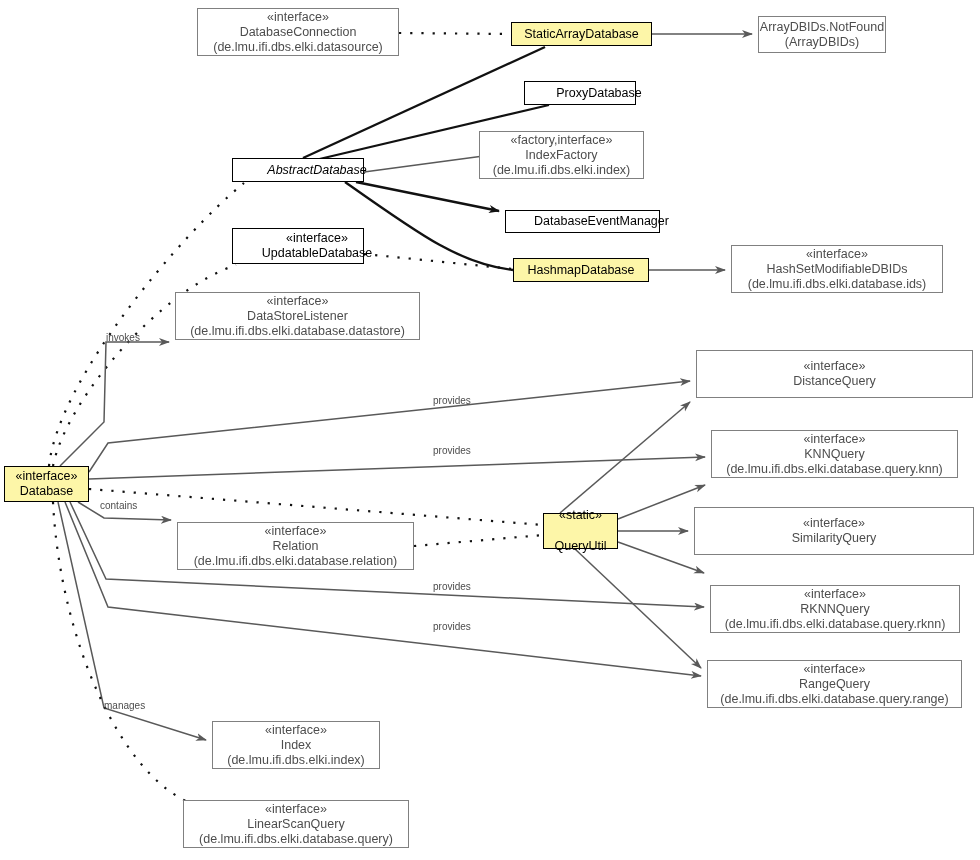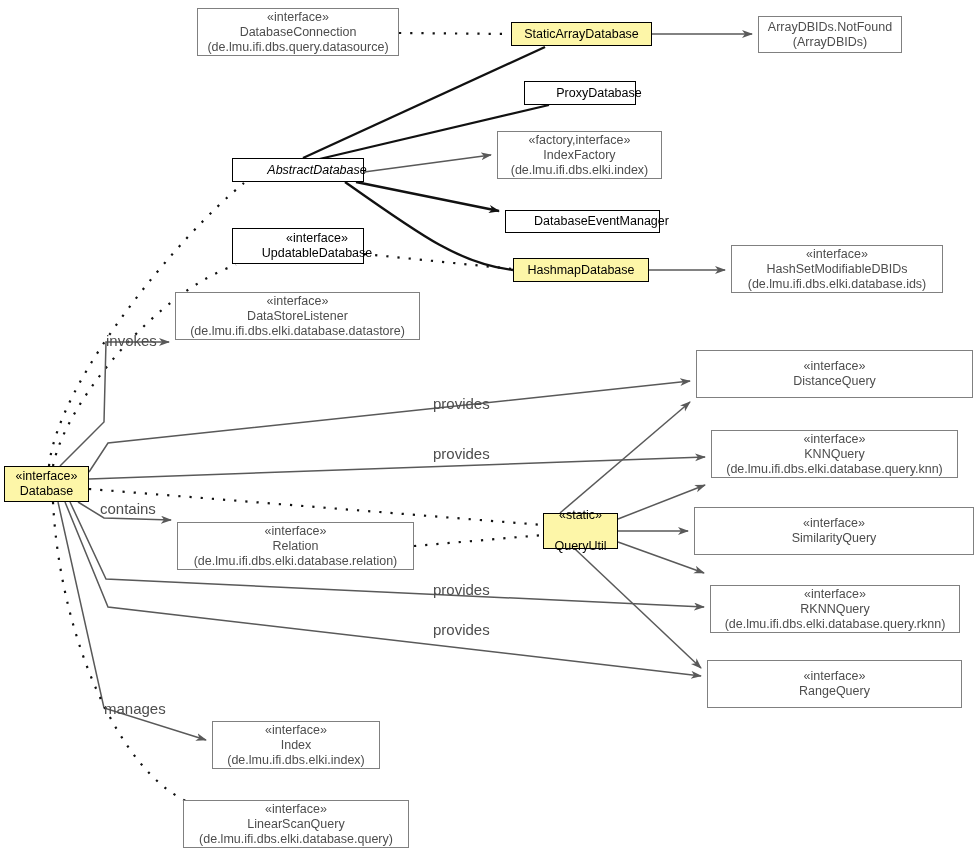--- a/index.html
+++ b/index.html
@@ -55,21 +55,21 @@
   }
   .node .nm {
     display: block;
   }
   .node .pk {
     display: block;
   }
   .edge-label {
     position: absolute;
     font-family: "Liberation Sans", sans-serif;
-    font-size: 15px;
+    font-size: 10px;
     color: #4d4d4d;
     background: transparent;
     white-space: nowrap;
   }
 </style>
 </head>
 <body>
 
 <div id="diagram-root">
 
@@ -142,33 +142,33 @@
       <path d="M618,542 L704,573" fill="none" stroke="#595959" stroke-width="1.5" marker-end="url(#arrow-open)"></path>
 
       <path d="M575,549 L701,668" fill="none" stroke="#595959" stroke-width="1.5" marker-end="url(#arrow-open)"></path>
     </g>
   </svg>
 
   <div id="nodes-layer">
       <div class="node" style="left: 197px; top: 8px; width: 202px; height: 48px;">
         <span class="st">«interface»</span>
         <span class="nm">DatabaseConnection</span>
-        <span class="pk">(de.lmu.ifi.dbs.query.datasource)</span>
+        <span class="pk">(de.lmu.ifi.dbs.elki.datasource)</span>
       </div>
       <div class="node highlight" style="left: 511px; top: 22px; width: 141px; height: 24px;">
         <span class="nm">StaticArrayDatabase</span>
       </div>
-      <div class="node" style="left: 758px; top: 16px; width: 144px; height: 37px;">
+      <div class="node" style="left: 758px; top: 16px; width: 128px; height: 37px;">
         <span class="nm">ArrayDBIDs.NotFound</span>
         <span class="pk">(ArrayDBIDs)</span>
       </div>
       <div class="node solid" style="left: 524px; top: 81px; width: 112px; height: 24px;">
         <span class="nm">ProxyDatabase</span>
       </div>
-      <div class="node" style="left: 497px; top: 131px; width: 165px; height: 48px;">
+      <div class="node" style="left: 479px; top: 131px; width: 165px; height: 48px;">
         <span class="st">«factory,interface»</span>
         <span class="nm">IndexFactory</span>
         <span class="pk">(de.lmu.ifi.dbs.elki.index)</span>
       </div>
       <div class="node solid italic" style="left: 232px; top: 158px; width: 132px; height: 24px;">
         <span class="nm">AbstractDatabase</span>
       </div>
       <div class="node solid" style="left: 505px; top: 210px; width: 155px; height: 23px; text-align: center;">
         <span class="nm">DatabaseEventManager</span>
       </div>
@@ -216,20 +216,21 @@
         <span class="pk">(de.lmu.ifi.dbs.elki.database.relation)</span>
       </div>
       <div class="node" style="left: 710px; top: 585px; width: 250px; height: 48px;">
         <span class="st">«interface»</span>
         <span class="nm">RKNNQuery</span>
         <span class="pk">(de.lmu.ifi.dbs.elki.database.query.rknn)</span>
       </div>
       <div class="node" style="left: 707px; top: 660px; width: 255px; height: 48px;">
         <span class="st">«interface»</span>
         <span class="nm">RangeQuery</span>
+        <span class="pk">(de.lmu.ifi.dbs.elki.database.query.range)</span>
       </div>
       <div class="node" style="left: 212px; top: 721px; width: 168px; height: 48px;">
         <span class="st">«interface»</span>
         <span class="nm">Index</span>
         <span class="pk">(de.lmu.ifi.dbs.elki.index)</span>
       </div>
       <div class="node" style="left: 183px; top: 800px; width: 226px; height: 48px;">
         <span class="st">«interface»</span>
         <span class="nm">LinearScanQuery</span>
         <span class="pk">(de.lmu.ifi.dbs.elki.database.query)</span>

